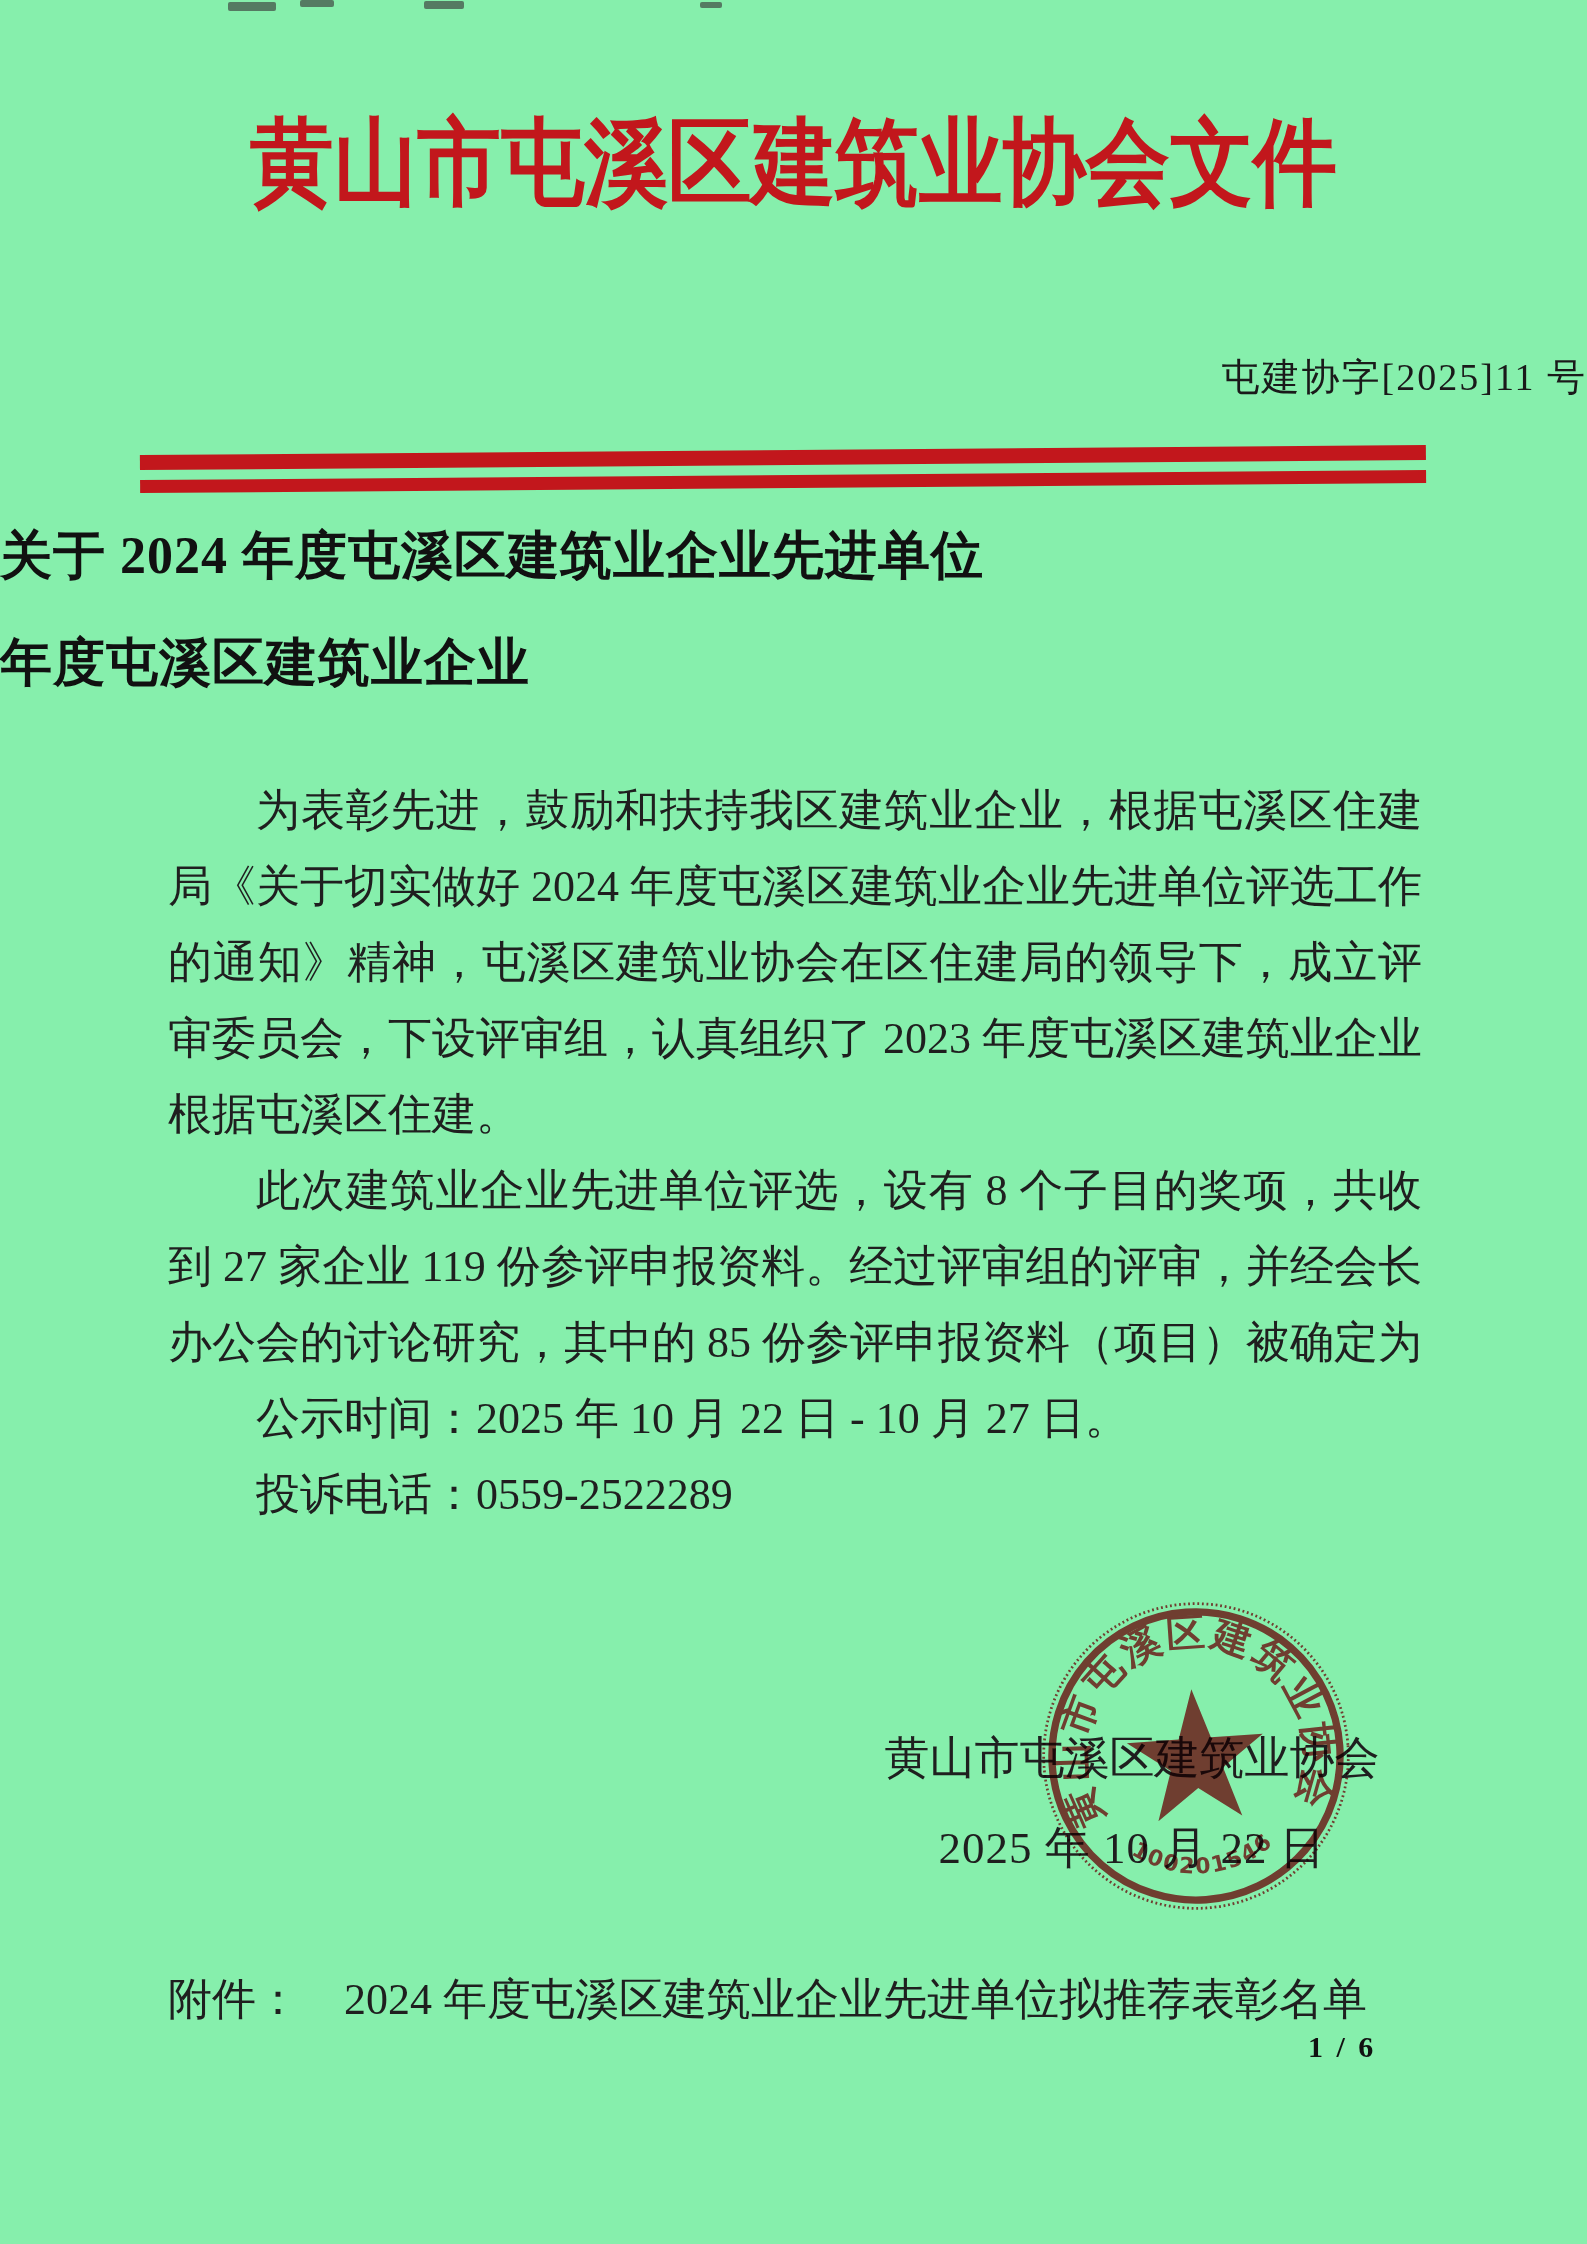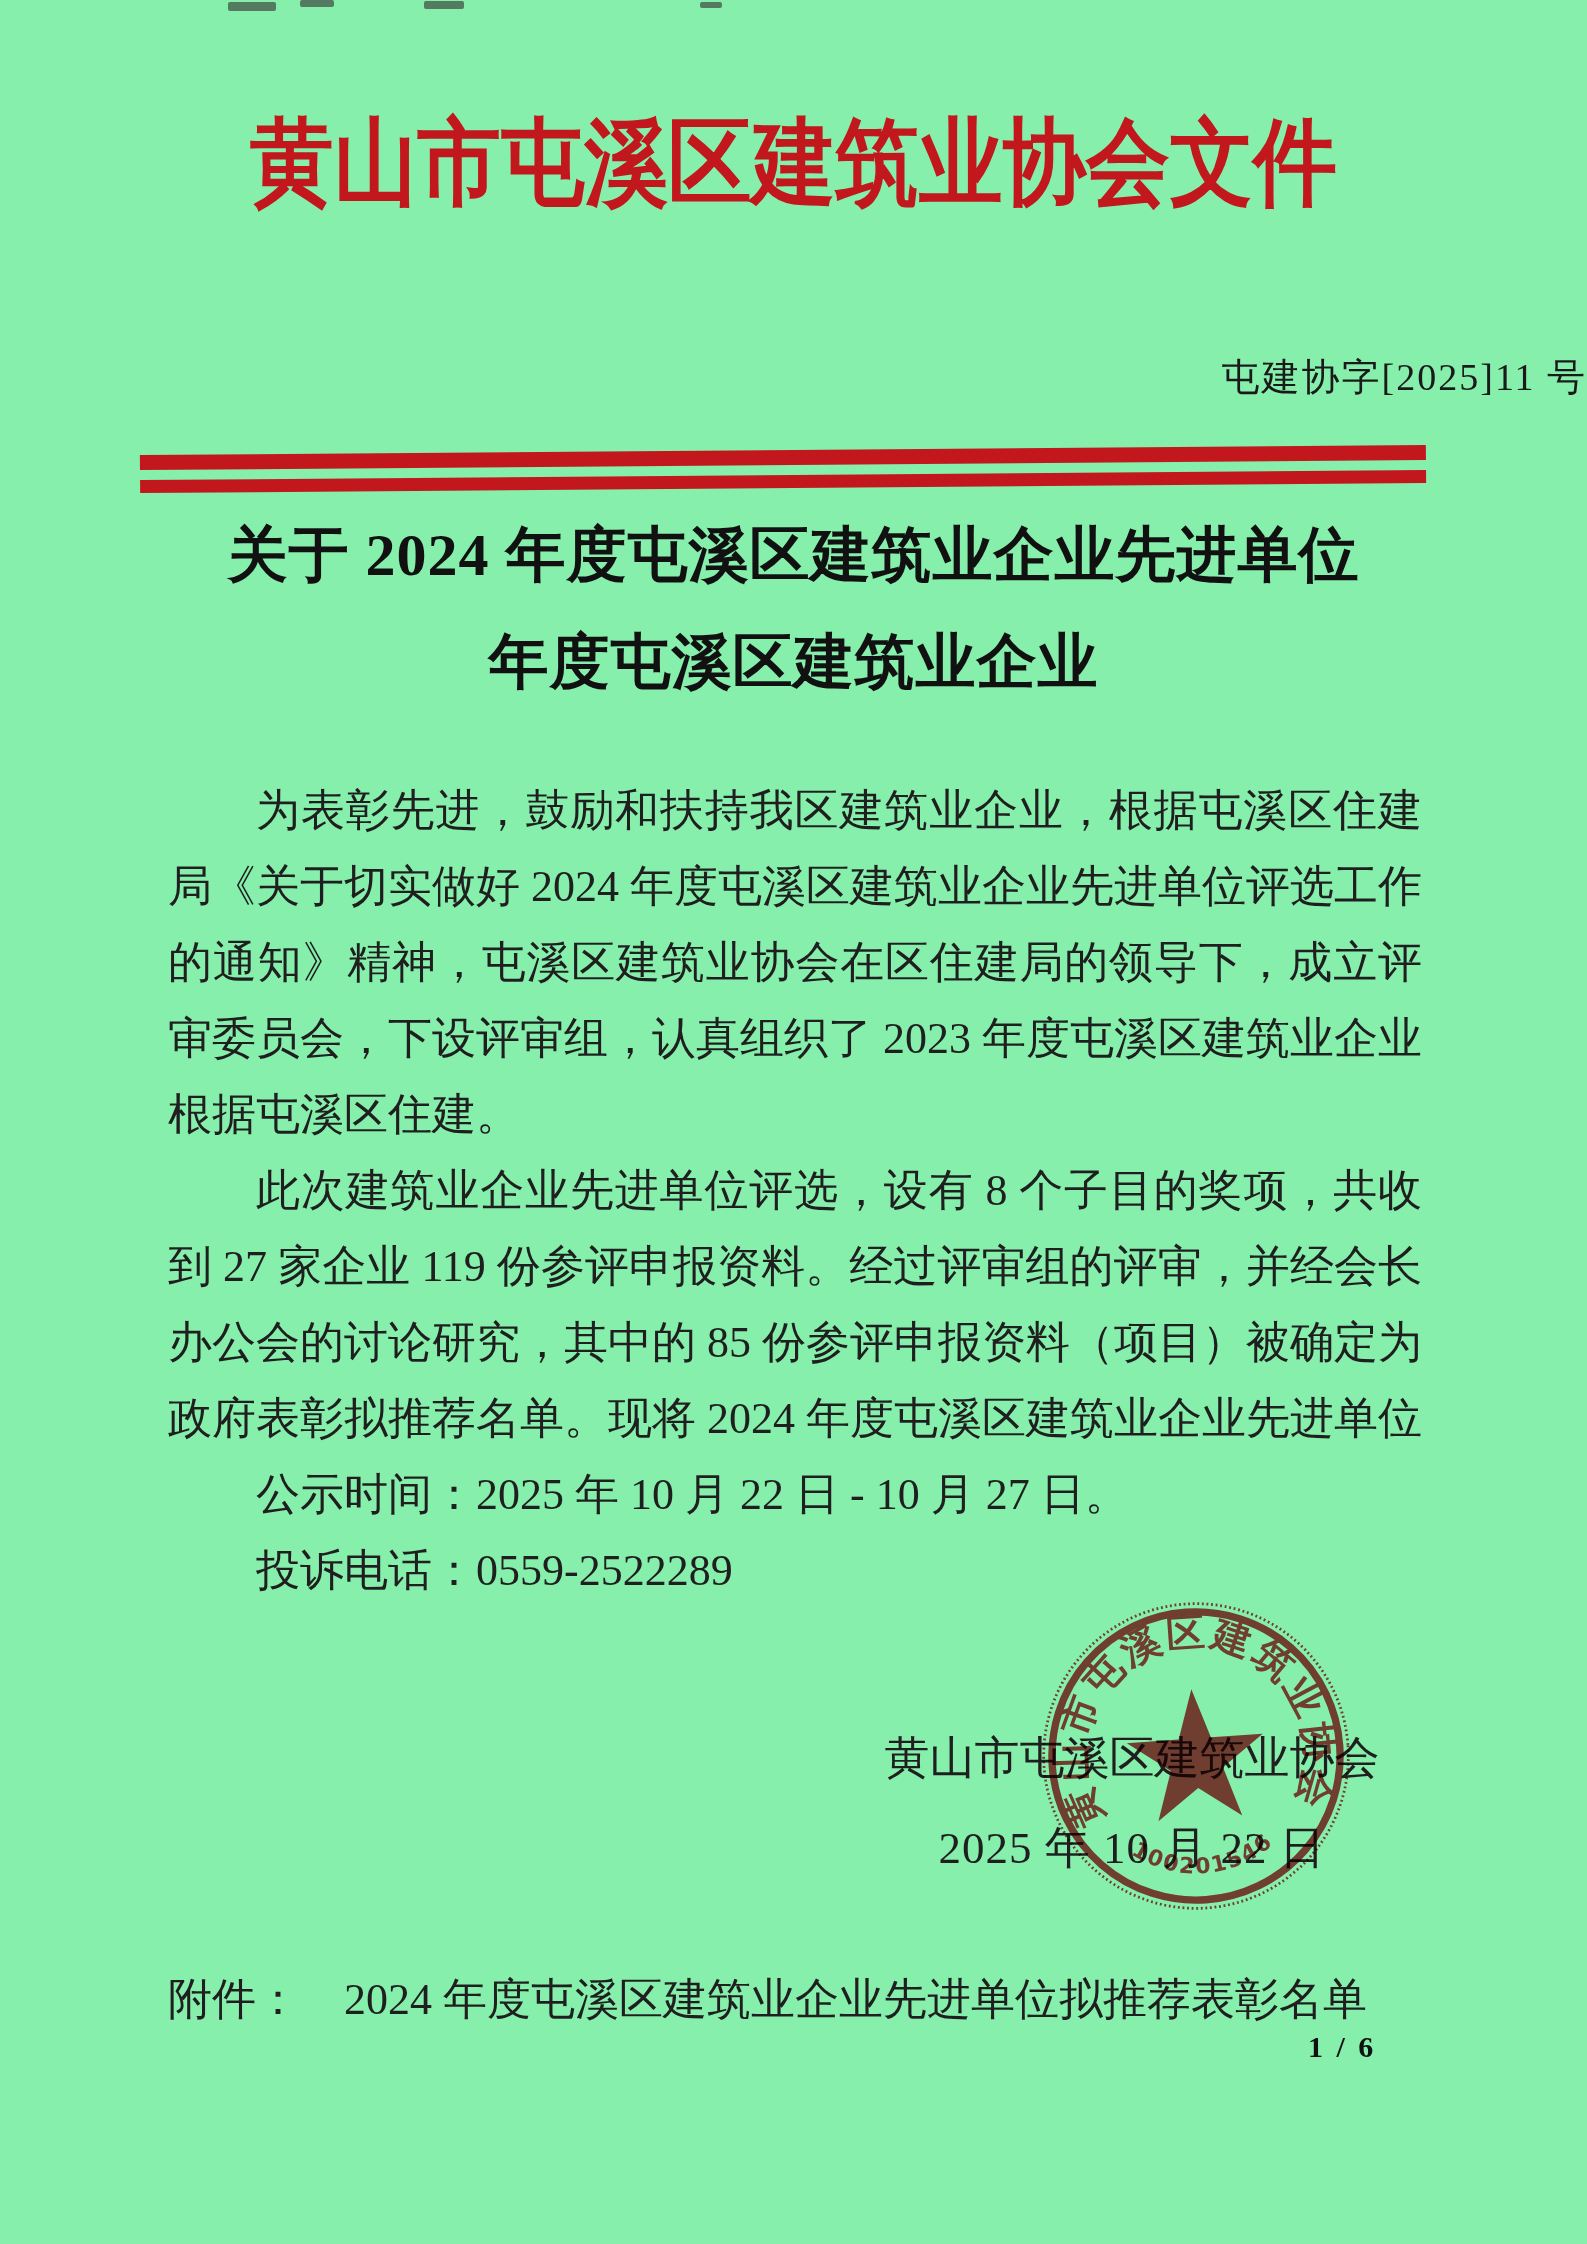--- a/index.html
+++ b/index.html
@@ -33,22 +33,22 @@
   }
   .red-rule{
     position:absolute;top:450px;left:140px;width:1286px;height:38px;
     box-sizing:border-box;
     border-top:15px solid var(--red);
     border-bottom:13px solid var(--red);
     transform:rotate(-0.45deg);
   }
   .doc-title{
     position:absolute;top:502px;left:0;width:100%;
-    text-align:center;
-    font-size:60px;font-weight:bold;line-height:107px;
+    text-align:left;
+    font-size:52px;font-weight:bold;line-height:107px;
     color:#111;
     letter-spacing:1px;
   }
   .body-block{
     position:absolute;top:773px;left:168px;width:1254px;
     font-size:44px;line-height:76px;
     color:#1f1f1f;
   }
   .bline{min-height:76px;}
   .fill{text-align:justify;text-align-last:justify;}
@@ -102,21 +102,20 @@
 
   <div class="body-block">
     <div class="bline fill indent">为表彰先进，鼓励和扶持我区建筑业企业，根据屯溪区住建</div>
     <div class="bline fill">局《关于切实做好 2024 年度屯溪区建筑业企业先进单位评选工作</div>
     <div class="bline fill">的通知》精神，屯溪区建筑业协会在区住建局的领导下，成立评</div>
     <div class="bline fill">审委员会，下设评审组，认真组织了 2023 年度屯溪区建筑业企业</div>
     <div class="bline">根据屯溪区住建。</div>
     <div class="bline fill indent">此次建筑业企业先进单位评选，设有 8 个子目的奖项，共收</div>
     <div class="bline fill">到 27 家企业 119 份参评申报资料。经过评审组的评审，并经会长</div>
     <div class="bline fill">办公会的讨论研究，其中的 85 份参评申报资料（项目）被确定为</div>
-    <div class="bline fill">政府表彰拟推荐名单。现将 2024 年度屯溪区建筑业企业先进单位</div>
     <div class="bline indent">公示时间：2025 年 10 月 22 日 - 10 月 27 日。</div>
     <div class="bline indent">投诉电话：0559-2522289</div>
   </div>
 
   <div class="sign-block">
     <div class="sign-org">黄山市屯溪区建筑业协会</div>
     <div class="sign-date">2025 年 10 月 22 日</div>
   </div>
 
   <svg class="stamp" viewBox="0 0 340 340" aria-hidden="true">

